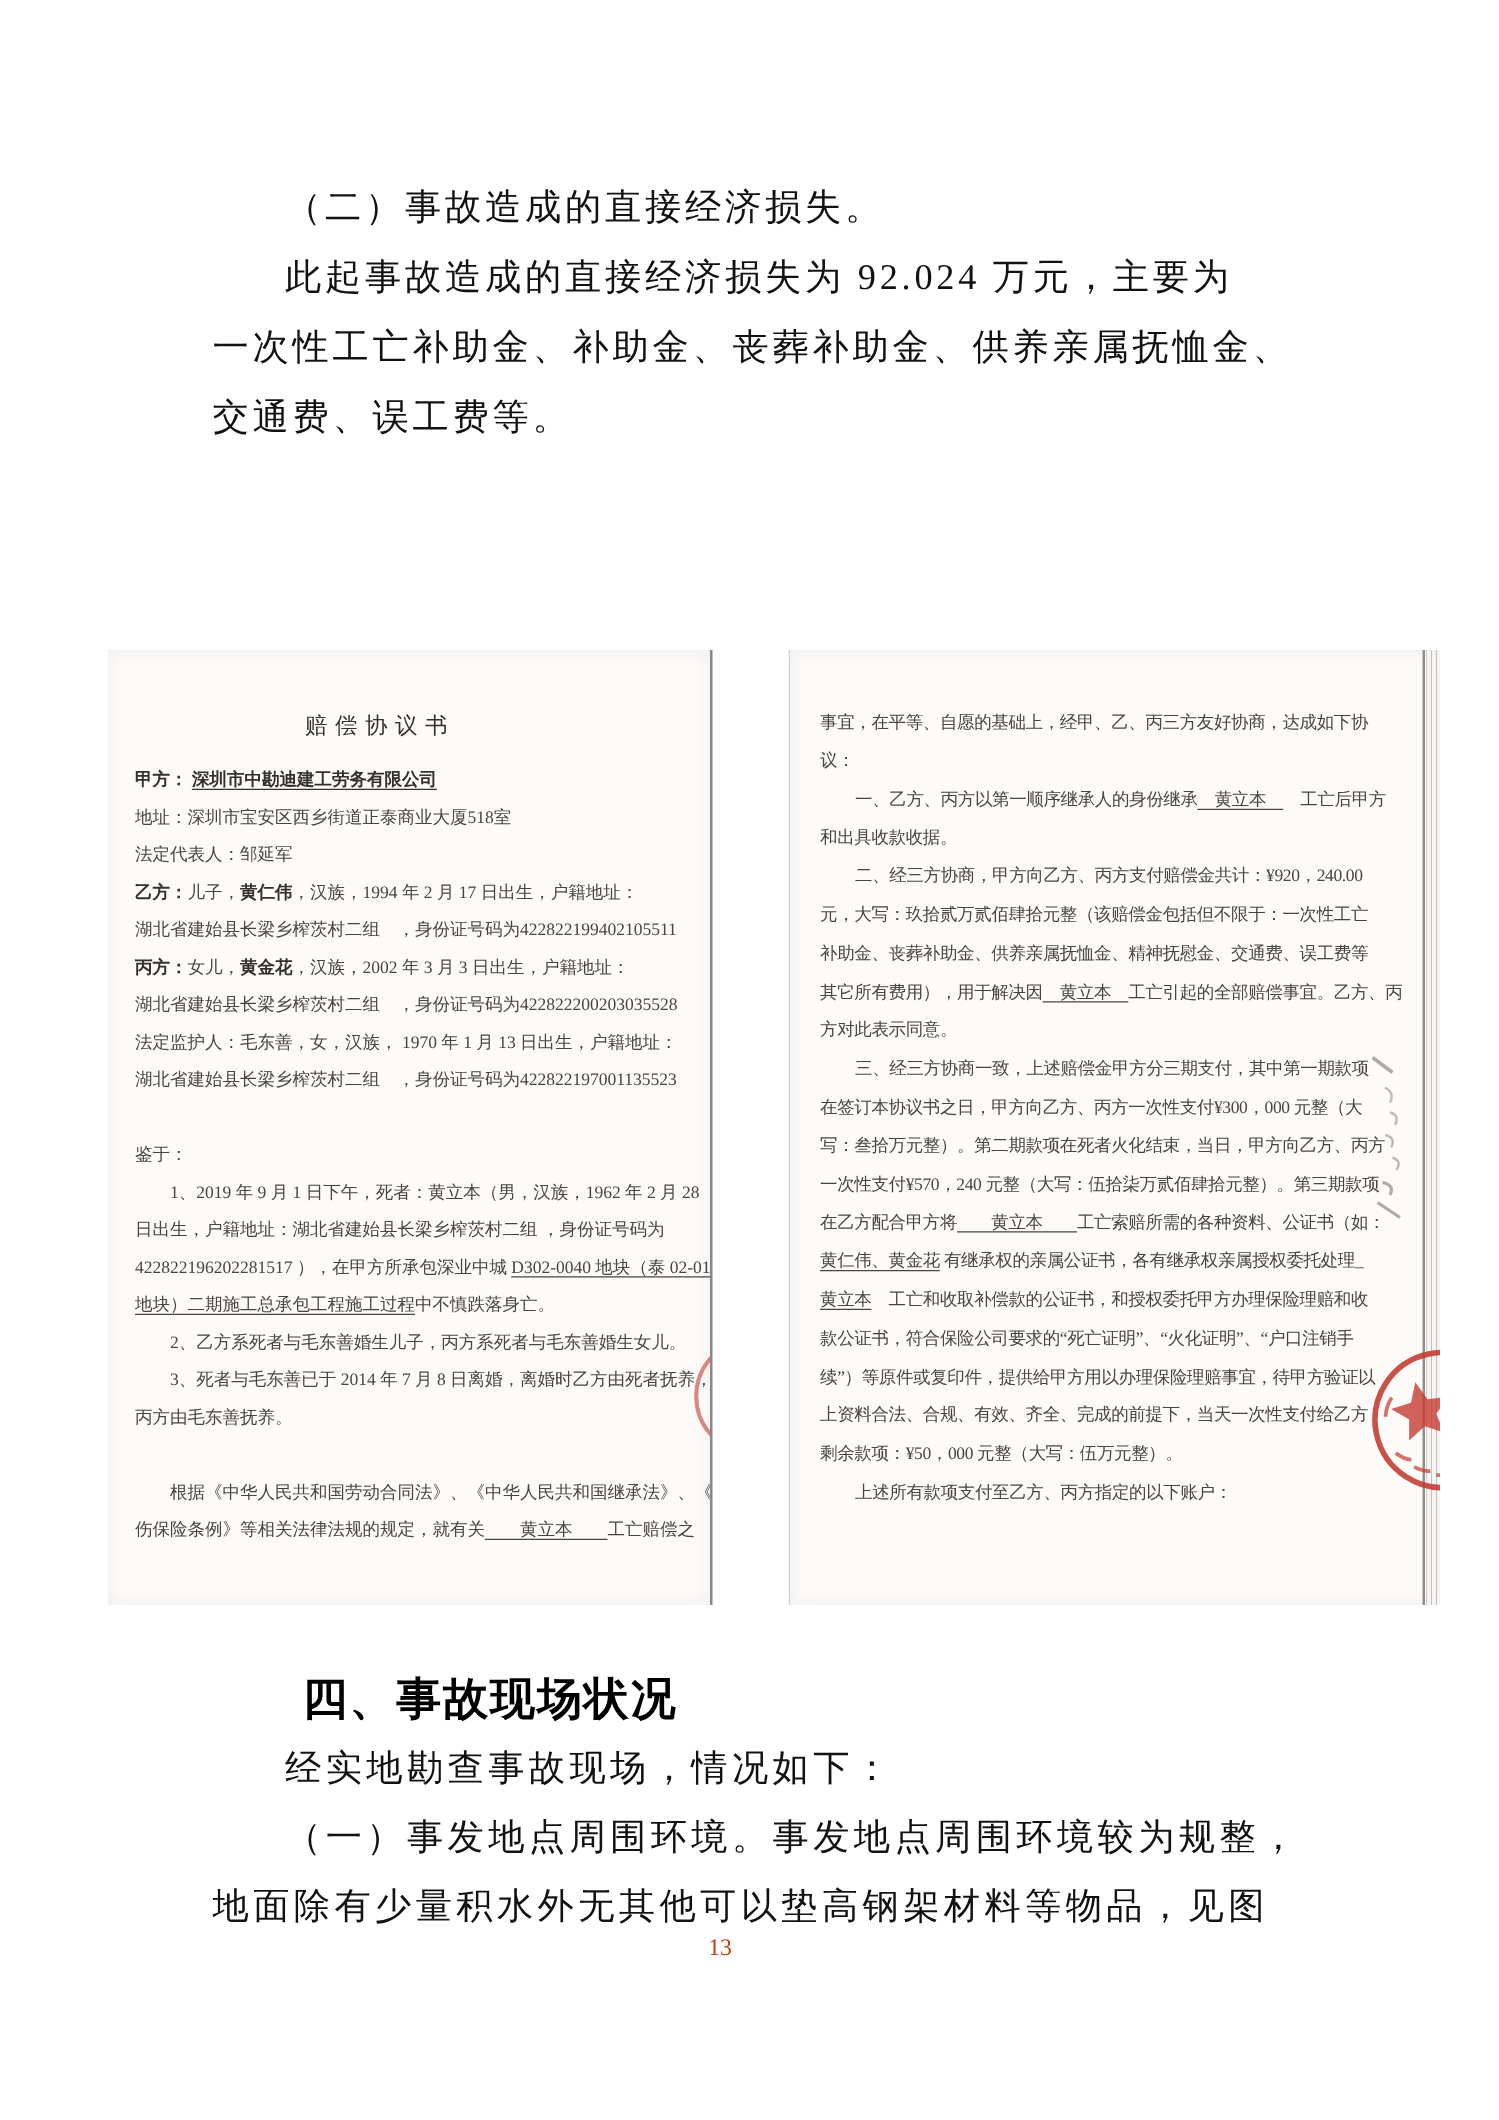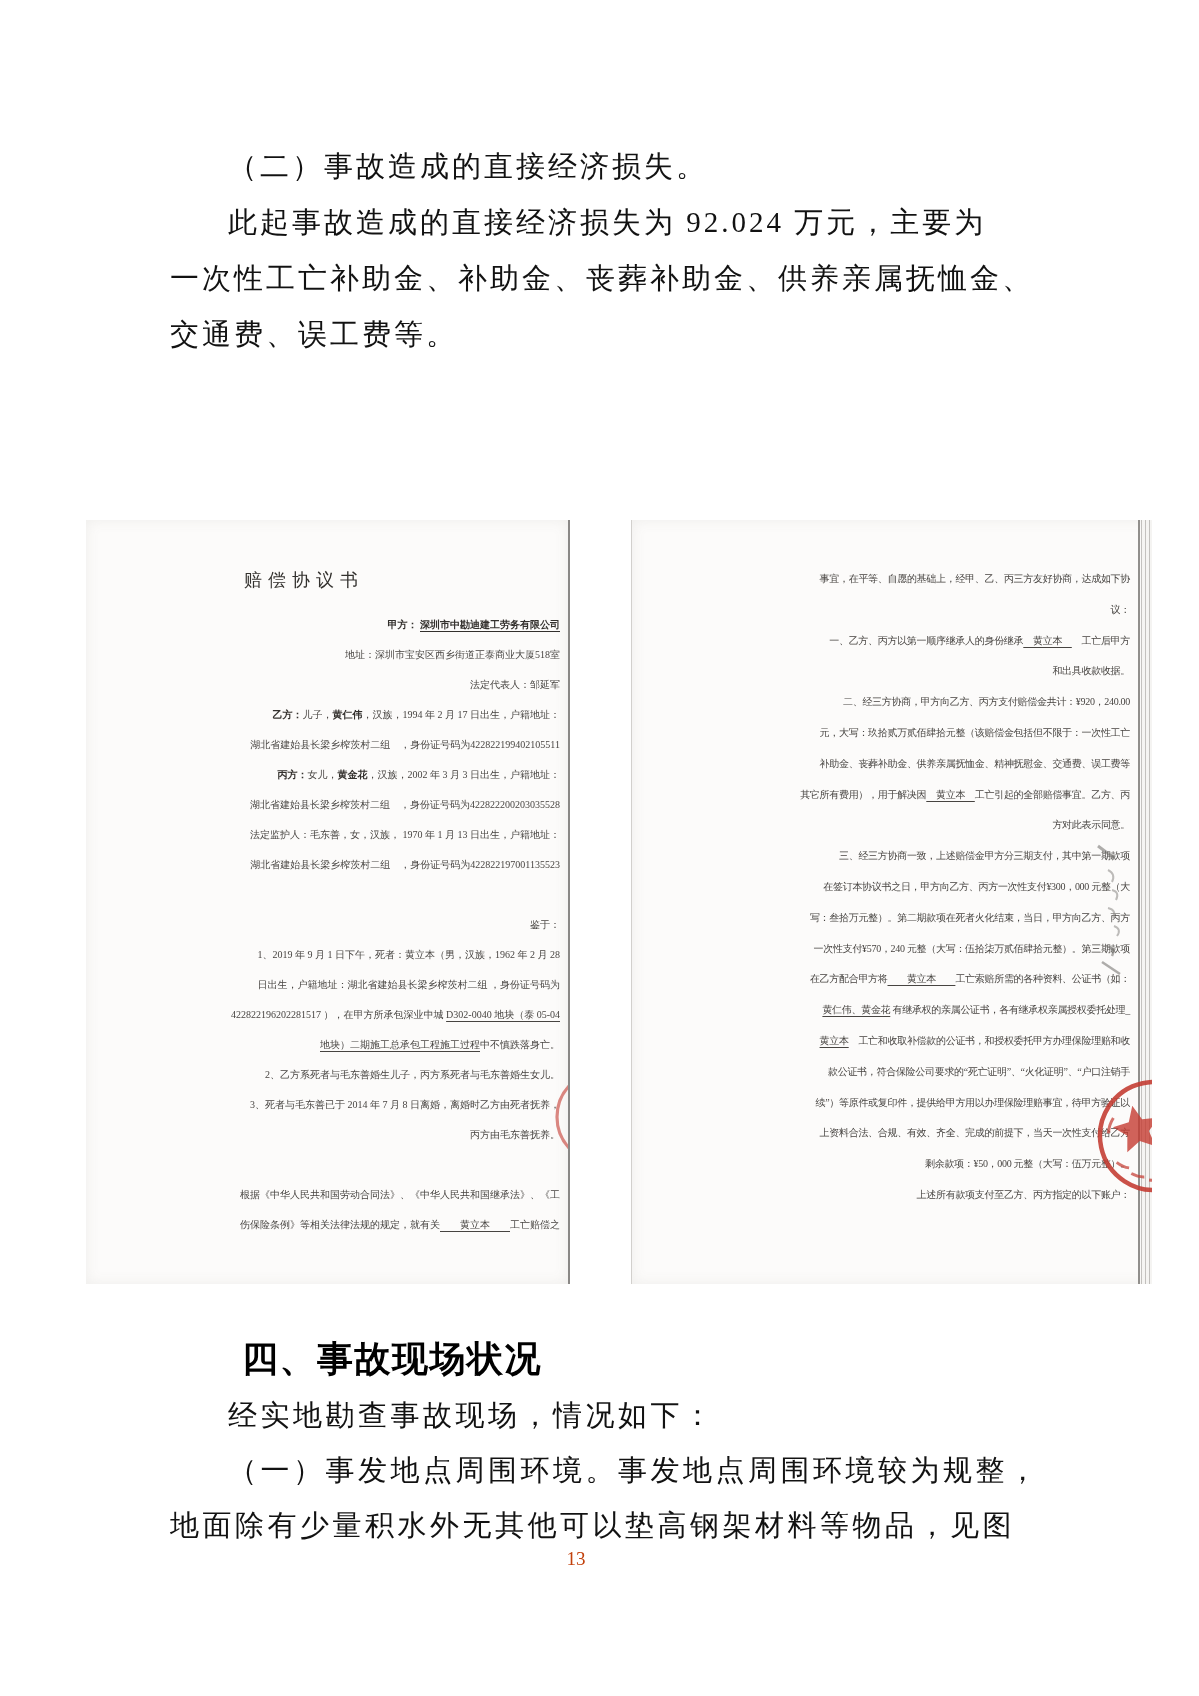--- a/index.html
+++ b/index.html
@@ -14,21 +14,21 @@
   .tin{text-indent:2em;}
   
   .scan{position:absolute;top:520px;height:764px;background:#fcfbfa;overflow:hidden;
     font-family:"Liberation Serif","DejaVu Serif",serif;color:#474441;}
   .scan-left{left:86px;width:482px;border-right:2px solid #8a8886;
     box-shadow:inset 0 0 14px rgba(120,115,110,0.10);}
   .scan-right{left:631px;width:520px;border-left:1px solid #d2d0cd;
     box-shadow:inset 0 0 14px rgba(120,115,110,0.10);}
   .scan-title{position:absolute;top:30px;left:0;right:46px;text-align:center;
     font-size:18px;letter-spacing:6px;color:#33312e;margin-top:18px;}
-  .scan-lines{position:absolute;font-size:10px;text-align:right;}
+  .scan-lines{position:absolute;font-size:14px;}
   .lines-left{left:22px;top:90px;width:452px;}
   .lines-right{left:24px;top:44px;width:474px;letter-spacing:-0.3px;}
   .ln{white-space:nowrap;overflow:visible;}
   .lines-left .ln{height:30px;line-height:30px;}
   .lines-right .ln{height:30.8px;line-height:30.8px;}
   .in{text-indent:2em;}
   .u{text-decoration:underline;text-underline-offset:3px;}
   .b{font-weight:bold;color:#33302d;}
   
   .edge-dark{position:absolute;top:0;bottom:0;left:506px;width:2px;background:#918f8c;}
@@ -74,21 +74,21 @@
         <div class="ln"><span class="b">乙方：</span><span>儿子，</span><span class="b">黄仁伟</span><span>，汉族，1994 年 2 月 17 日出生，户籍地址：</span></div>
         <div class="ln">湖北省建始县长梁乡榨茨村二组　，身份证号码为422822199402105511</div>
         <div class="ln"><span class="b">丙方：</span><span>女儿，</span><span class="b">黄金花</span><span>，汉族，2002 年 3 月 3 日出生，户籍地址：</span></div>
         <div class="ln">湖北省建始县长梁乡榨茨村二组　，身份证号码为422822200203035528</div>
         <div class="ln">法定监护人：毛东善，女，汉族， 1970 年 1 月 13 日出生，户籍地址：</div>
         <div class="ln">湖北省建始县长梁乡榨茨村二组　，身份证号码为422822197001135523</div>
         <div class="ln"></div>
         <div class="ln">鉴于：</div>
         <div class="ln in">1、2019 年 9 月 1 日下午，死者：黄立本（男，汉族，1962 年 2 月 28</div>
         <div class="ln">日出生，户籍地址：湖北省建始县长梁乡榨茨村二组 ，身份证号码为</div>
-        <div class="ln"><span>422822196202281517 ），在甲方所承包深业中城 </span><span class="u">D302-0040 地块（泰 05-04</span></div>
+        <div class="ln"><span>422822196202281517 ），在甲方所承包深业中城 </span><span class="u">D302-0040 地块（泰 02-01</span></div>
         <div class="ln"><span class="u">地块）二期施工总承包工程施工过程</span><span>中不慎跌落身亡。</span></div>
         <div class="ln in">2、乙方系死者与毛东善婚生儿子，丙方系死者与毛东善婚生女儿。</div>
         <div class="ln in">3、死者与毛东善已于 2014 年 7 月 8 日离婚，离婚时乙方由死者抚养，</div>
         <div class="ln">丙方由毛东善抚养。</div>
         <div class="ln"></div>
         <div class="ln in">根据《中华人民共和国劳动合同法》、《中华人民共和国继承法》、《工</div>
         <div class="ln"><span>伤保险条例》等相关法律法规的规定，就有关</span><span class="u">　　黄立本　　</span><span>工亡赔偿之</span></div>
       </div>
     <svg class="stamp stamp-partial" viewBox="0 0 100 100">
       <circle cx="50" cy="50" r="46" fill="none" stroke="#c43a30" stroke-width="3.2" opacity="0.75"></circle>

